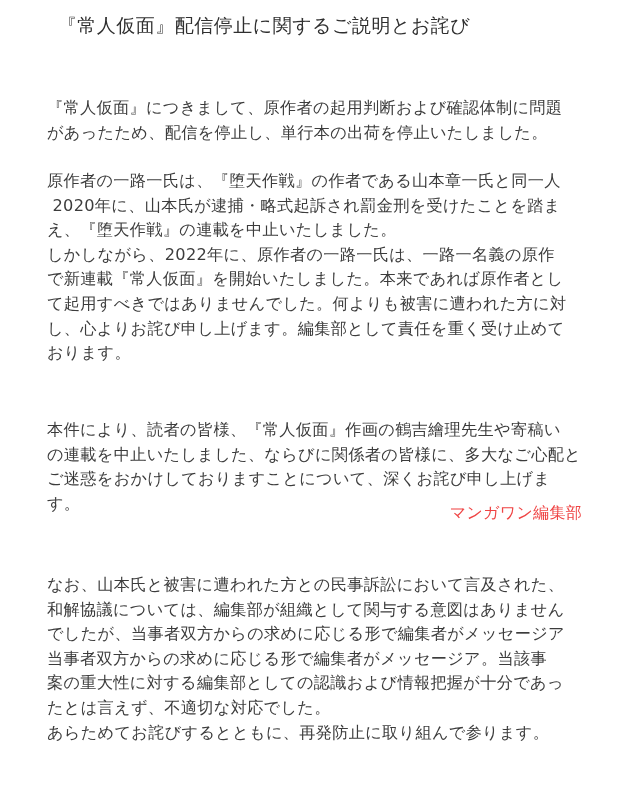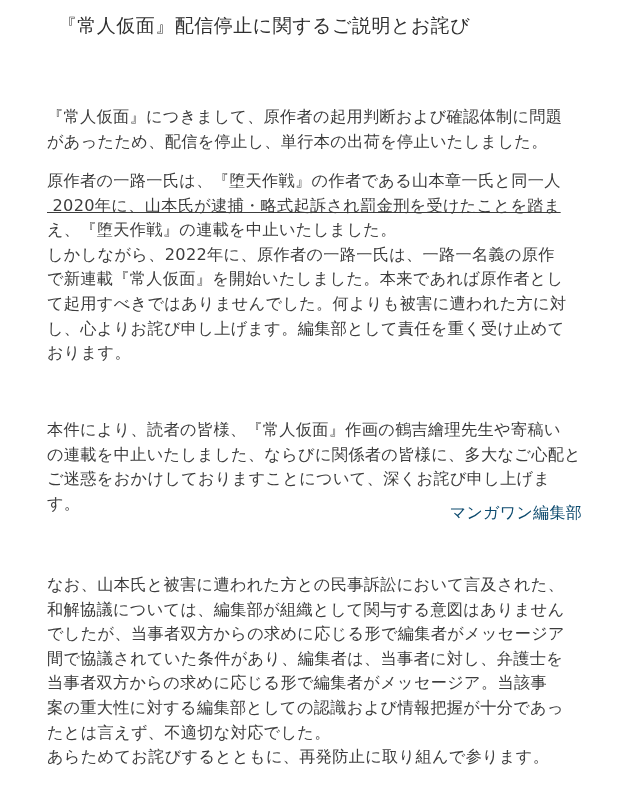--- a/index.html
+++ b/index.html
@@ -14,37 +14,37 @@
     text-align: center; font-size: 19px; color: #2f2f2f;
     letter-spacing: 0.5px; line-height: 26px;
   }
   .block { position: absolute; left: 47px; width: 560px; }
   .line {
     font-size: 16.2px; line-height: 24.6px; white-space: nowrap;
     letter-spacing: 0.3px; color: #3c3c3c;
   }
   .signature {
     position: absolute; right: 50px; top: 501px;
-    font-size: 16px; line-height: 24px; color: #0c4a6e; letter-spacing: 0.3px;
+    font-size: 16px; line-height: 24px; color: #ef4444; letter-spacing: 0.3px;
   }
 </style>
 </head>
 <body>
 
 <div>
   <div class="title">『常人仮面』配信停止に関するご説明とお詫び</div>
 
-  <div class="block" style="top:96px;margin-top:9px;">
+  <div class="block" style="top:96px;">
     <div class="line">『常人仮面』につきまして、原作者の起用判断および確認体制に問題</div>
     <div class="line">があったため、配信を停止し、単行本の出荷を停止いたしました。</div>
   </div>
 
   <div class="block" style="top:169px;">
     <div class="line">原作者の一路一氏は、『堕天作戦』の作者である山本章一氏と同一人</div>
-    <div class="line" style="white-space:pre;text-decoration:underline;"> 2020年に、山本氏が逮捕・略式起訴され罰金刑を受けたことを踏ま</div>
+    <div class="line" style="white-space:pre;"> 2020年に、山本氏が逮捕・略式起訴され罰金刑を受けたことを踏ま</div>
     <div class="line">え、『堕天作戦』の連載を中止いたしました。</div>
     <div class="line">しかしながら、2022年に、原作者の一路一氏は、一路一名義の原作</div>
     <div class="line">で新連載『常人仮面』を開始いたしました。本来であれば原作者とし</div>
     <div class="line">て起用すべきではありませんでした。何よりも被害に遭われた方に対</div>
     <div class="line">し、心よりお詫び申し上げます。編集部として責任を重く受け止めて</div>
     <div class="line">おります。</div>
   </div>
 
   <div class="block" style="top:418px;">
     <div class="line">本件により、読者の皆様、『常人仮面』作画の鶴吉繪理先生や寄稿い</div>
@@ -52,19 +52,18 @@
     <div class="line">ご迷惑をおかけしておりますことについて、深くお詫び申し上げま</div>
     <div class="line">す。</div>
   </div>
 
   <div class="signature">マンガワン編集部</div>
 
   <div class="block" style="top:573px;">
     <div class="line">なお、山本氏と被害に遭われた方との民事訴訟において言及された、</div>
     <div class="line">和解協議については、編集部が組織として関与する意図はありません</div>
     <div class="line">でしたが、当事者双方からの求めに応じる形で編集者がメッセージア</div>
-    <div class="line">間で協議されていた条件があり、編集者は、当事者に対し、弁護士を</div>
     <div class="line">当事者双方からの求めに応じる形で編集者がメッセージア。当該事</div>
     <div class="line">案の重大性に対する編集部としての認識および情報把握が十分であっ</div>
     <div class="line">たとは言えず、不適切な対応でした。</div>
     <div class="line">あらためてお詫びするとともに、再発防止に取り組んで参ります。</div>
   </div>
 </div>
 
 </body></html>

